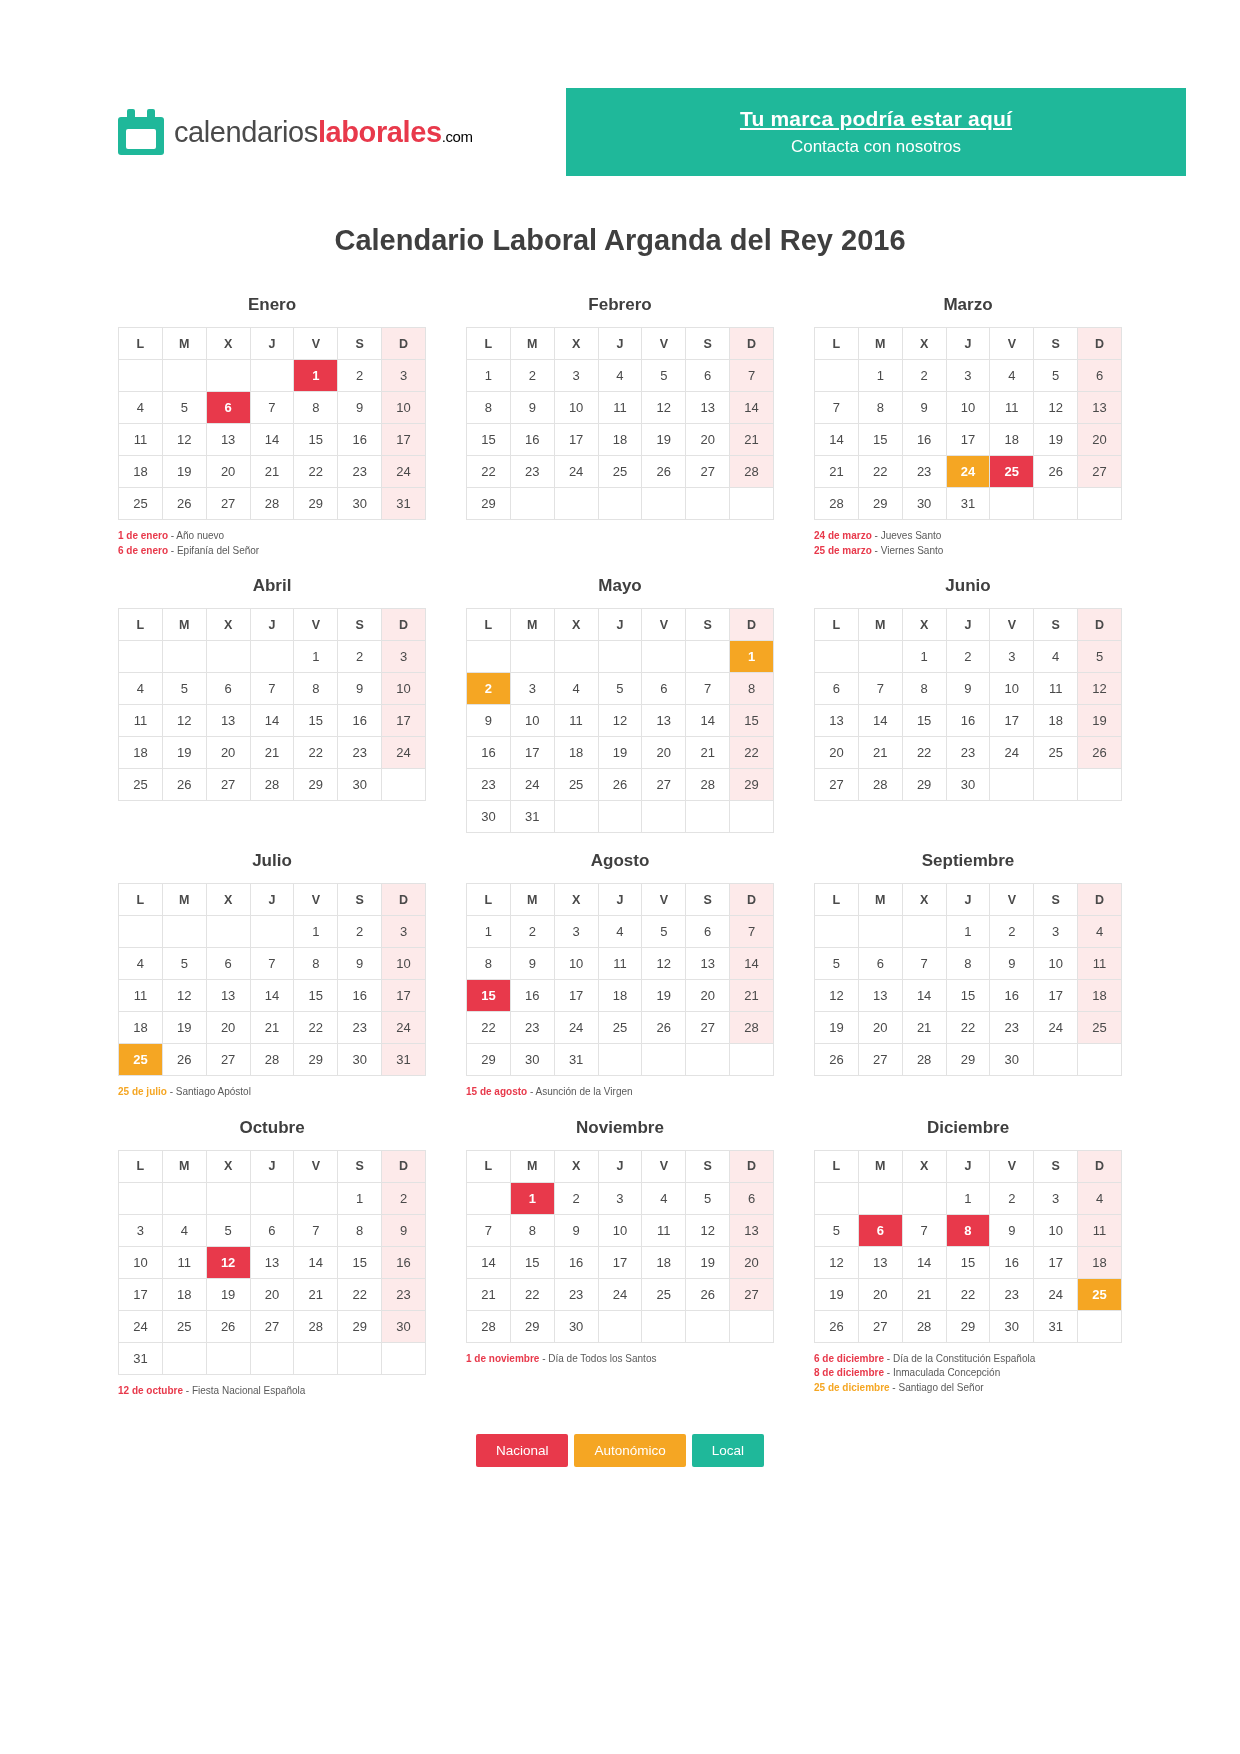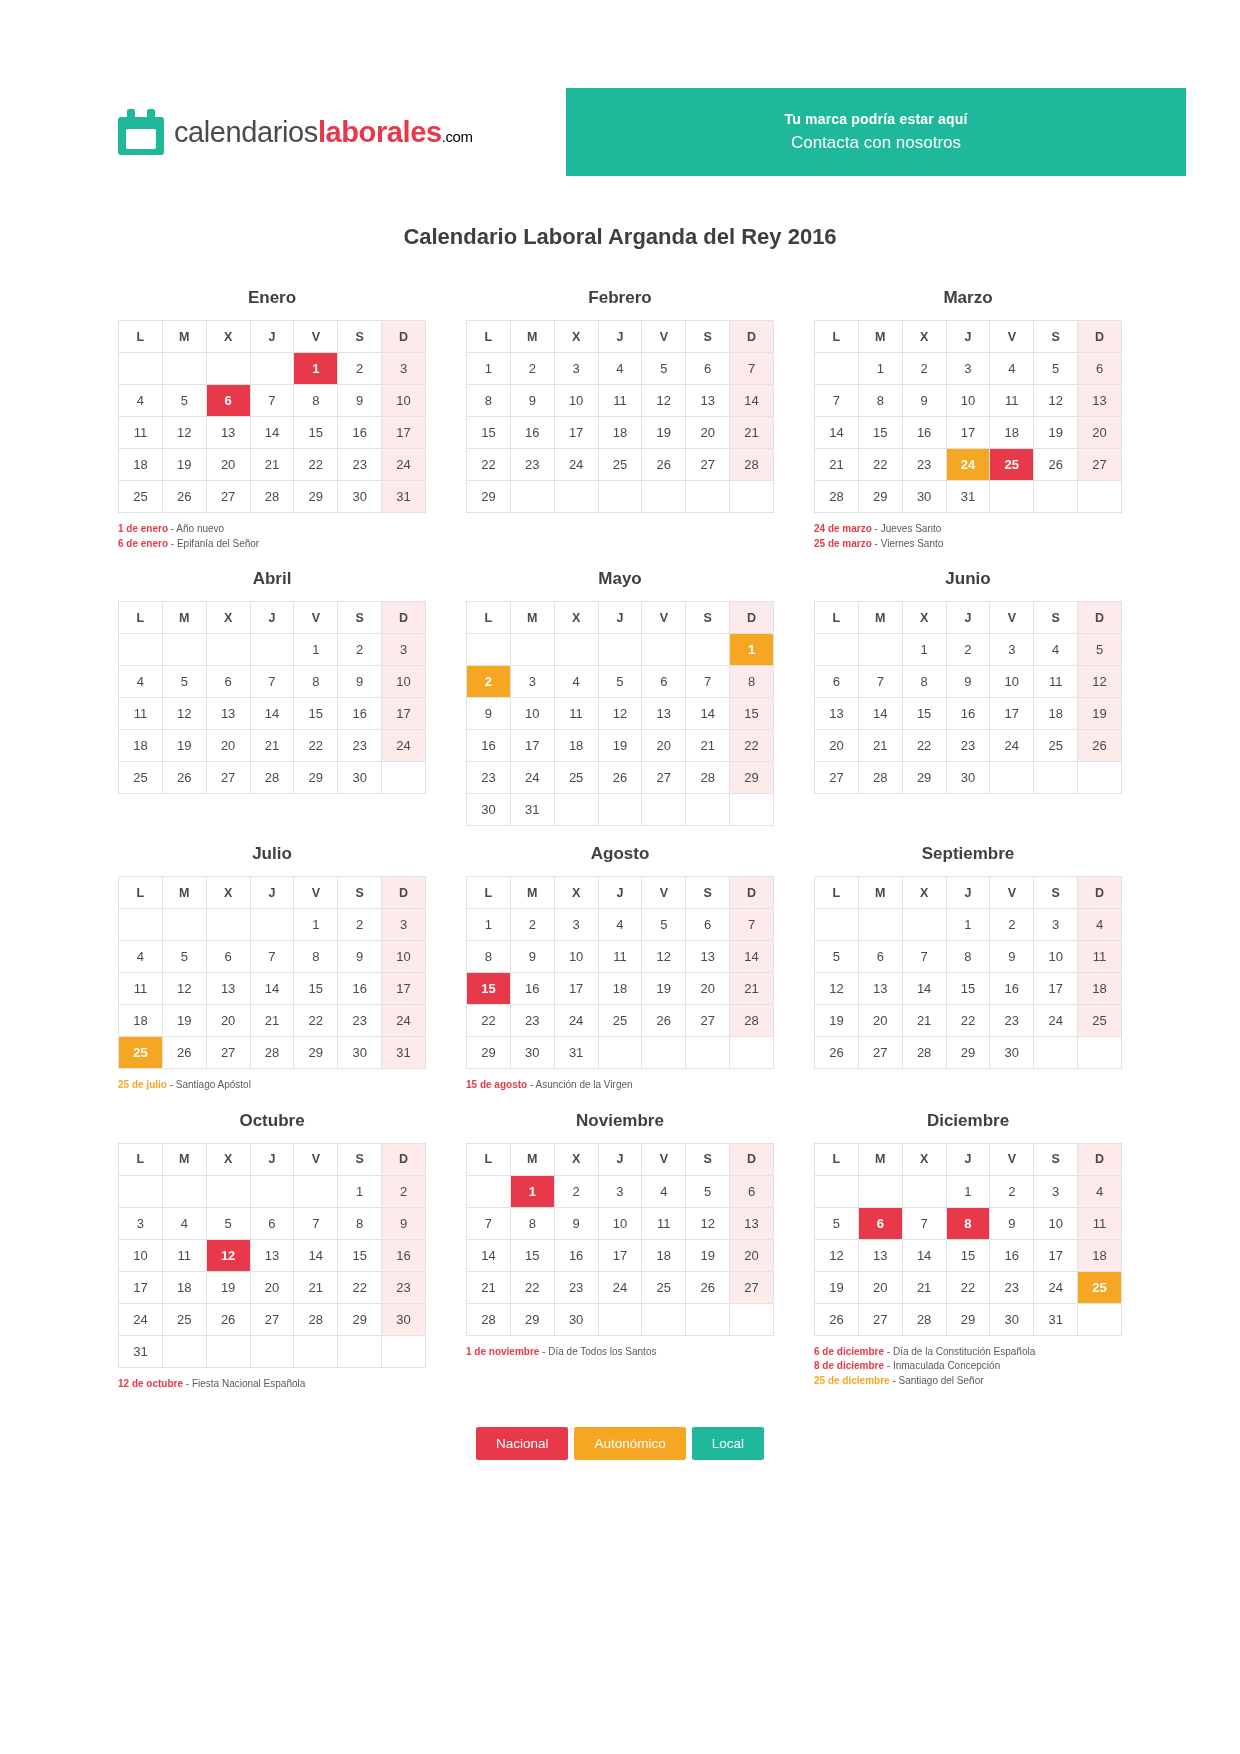--- a/index.html
+++ b/index.html
@@ -80,33 +80,34 @@
     height: 88px;
     background: #1fb89a;
     color: #ffffff;
     display: flex;
     flex-direction: column;
     align-items: center;
     justify-content: center;
     margin-left: 48px;
   }
   .banner .l1 {
-    font-size: 14px;
+    font-size: 21px;
     font-weight: bold;
     letter-spacing: .2px;
+    text-decoration: underline;
   }
   .banner .l2 {
     font-size: 17px;
     margin-top: 6px;
   }
 
   
   .page-title {
     text-align: center;
-    font-size: 22px;
+    font-size: 29px;
     font-weight: bold;
     color: #3f3f3f;
     margin-top: 48px;
   }
 
   
   .months {
     margin: 38px 118px 0 118px;
     display: grid;
     grid-template-columns: repeat(3, 1fr);

